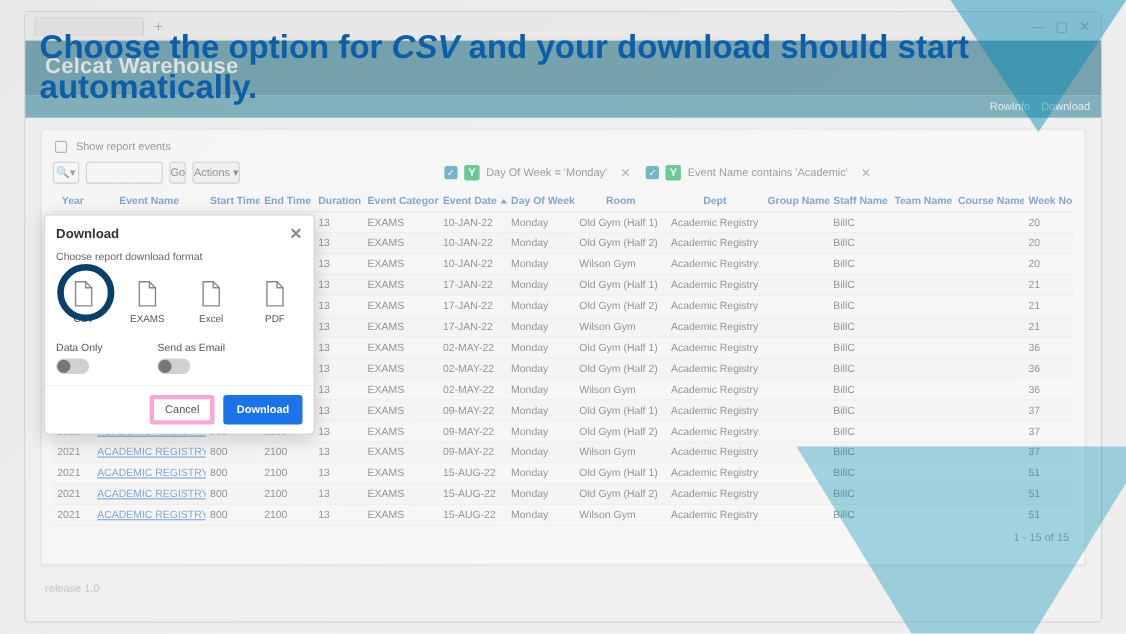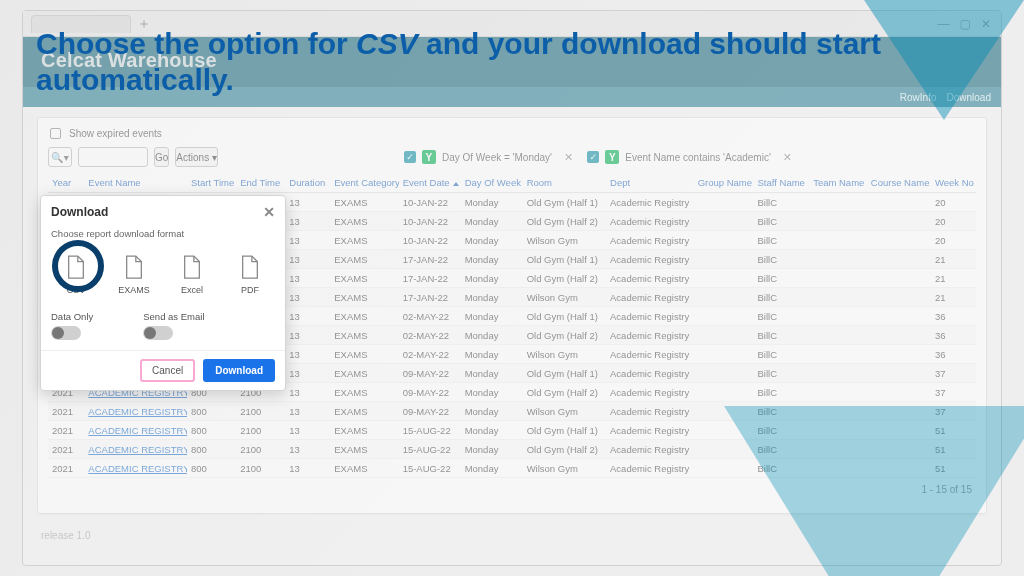--- a/index.html
+++ b/index.html
@@ -28,21 +28,21 @@
   .search{ width:24px; height:20px; border:1px solid #bbb; border-radius:3px; background:#fff; display:flex;align-items:center;justify-content:center; font-size:10px; color:#666;}
   .searchbox{ width:70px; height:20px; border:1px solid #bbb; border-radius:3px; background:#fff;}
   .btn{ height:20px; border:1px solid #bbb; border-radius:3px; background:#f6f6f6; font-size:10px; color:#444; padding:0 0; display:flex; align-items:center;}
   .filters{ display:flex; gap:14px; align-items:center; margin-left:180px;}
   .fchip{ display:flex; align-items:center; gap:6px; font-size:10px; color:#585858;}
   .fchip .ck2{ width:12px;height:12px;border-radius:2px;background:#0b8fa3;display:inline-flex;align-items:center;justify-content:center;color:#fff;font-size:9px;}
   .fchip .fn{ width:14px;height:14px;background:#00b050;border-radius:2px;display:inline-flex;align-items:center;justify-content:center;color:#fff;font-weight:700;font-size:10px;}
   .fchip .x{ color:#888; font-size:11px; margin-left:6px;}
 
   table { width:100%; border-collapse:collapse; font-size:9.5px; color:#4a4a4a; table-layout:fixed;}
-  thead th{ color:#2a6bbd; font-weight:400; text-align:left; padding:4px 4px; border-bottom:1px solid #e0e0e0; white-space:nowrap; overflow:hidden;margin-top:36px;}
+  thead th{ color:#2a6bbd; font-weight:700; text-align:center; padding:4px 4px; border-bottom:1px solid #e0e0e0; white-space:nowrap; overflow:hidden;margin-top:36px;}
   thead th.sort:after{ content:""; display:inline-block; margin-left:3px; border-left:3px solid transparent;border-right:3px solid transparent;border-bottom:4px solid #2a6bbd;}
   tbody td{ padding:3.5px 4px; border-bottom:1px solid #f0f0f0; white-space:nowrap; overflow:hidden;}
   tbody tr:nth-child(even){ background:#fafafa; }
   tbody td a{ color:#1f6fc9; text-decoration:underline; }
   .footer{ text-align:right; font-size:10px; color:#666; padding:6px 4px 0 0;}
   .release{ position:absolute; left:18px; bottom:24px; font-size:10px; color:#aaa;}
 
   
   .popover{ position:absolute; left:40px; top:195px; width:246px; background:#fff; border:1px solid #d5d5d5; border-radius:4px; box-shadow:0 4px 16px rgba(0,0,0,.18); z-index:5; font-size:11px; color:#444;}
   .pop-head{ display:flex; align-items:center; justify-content:space-between; padding:8px 10px; font-weight:600; font-size:12px; color:#333;}
@@ -50,21 +50,21 @@
   .pop-sub{ padding:0 10px 6px 10px; font-size:9.5px; color:#666;}
   .fmt-row{ display:flex; justify-content:space-around; padding:10px 6px 16px 6px;}
   .fmt{ width:46px; display:flex; flex-direction:column; align-items:center; gap:4px; font-size:9px; color:#555;}
   .fmt svg{ width:22px; height:26px;}
   .csv-ring{ position:absolute; left:52px; top:240px; width:52px; height:52px; border:6px solid #0a3f6b; border-radius:50%; z-index:6;}
   .toggle-row{ display:flex; gap:50px; padding:0 10px 10px 10px;}
   .toggle-lbl{ font-size:9.5px; color:#555; margin-bottom:4px;}
   .toggle{ width:30px;height:14px;border-radius:14px;background:#d0d0d0;position:relative;}
   .toggle:after{content:"";position:absolute;left:1px;top:1px;width:12px;height:12px;border-radius:50%;background:#777;}
   .pop-foot{ display:flex; justify-content:flex-end; gap:8px; padding:8px 10px; border-top:1px solid #eee;}
-  .btn-cancel{ background:#fff; border:2px solid #f9a8d4; font-size:10px; padding:4px 10px; border-radius:3px; color:#555;}
+  .btn-cancel{ background:#fff; border:4px solid #f9a8d4; font-size:10px; padding:4px 10px; border-radius:3px; color:#555;}
   .btn-dl{ background:#1a73e8; border:none; color:#fff; font-size:10px; padding:5px 12px; border-radius:3px; font-weight:600;}
 
   .winbtns{position:absolute; right:10px; top:6px; display:flex; gap:10px; color:#777; font-size:12px;}
 </style>
 </head>
 <body>
 
 <div class="tri tri1"></div>
 <div class="tri tri2"></div>
 
@@ -86,21 +86,21 @@
     <h1>Celcat Warehouse</h1>
   </div>
   <div class="pagebar">
     <span>RowInfo</span>
     <span>Download</span>
   </div>
 
   <div class="card">
     <div class="rowtop">
       <span class="ck"></span>
-      <span>Show expired events</span>
+      <span>Show report events</span>
     </div>
     <div class="tool-row">
       <div class="search">🔍▾</div>
       <div class="searchbox"></div>
       <div class="btn">Go</div>
       <div class="btn">Actions ▾</div>
       <div class="filters">
         <div class="fchip">
           <span class="ck2">✓</span>
           <span class="fn">Y</span>

